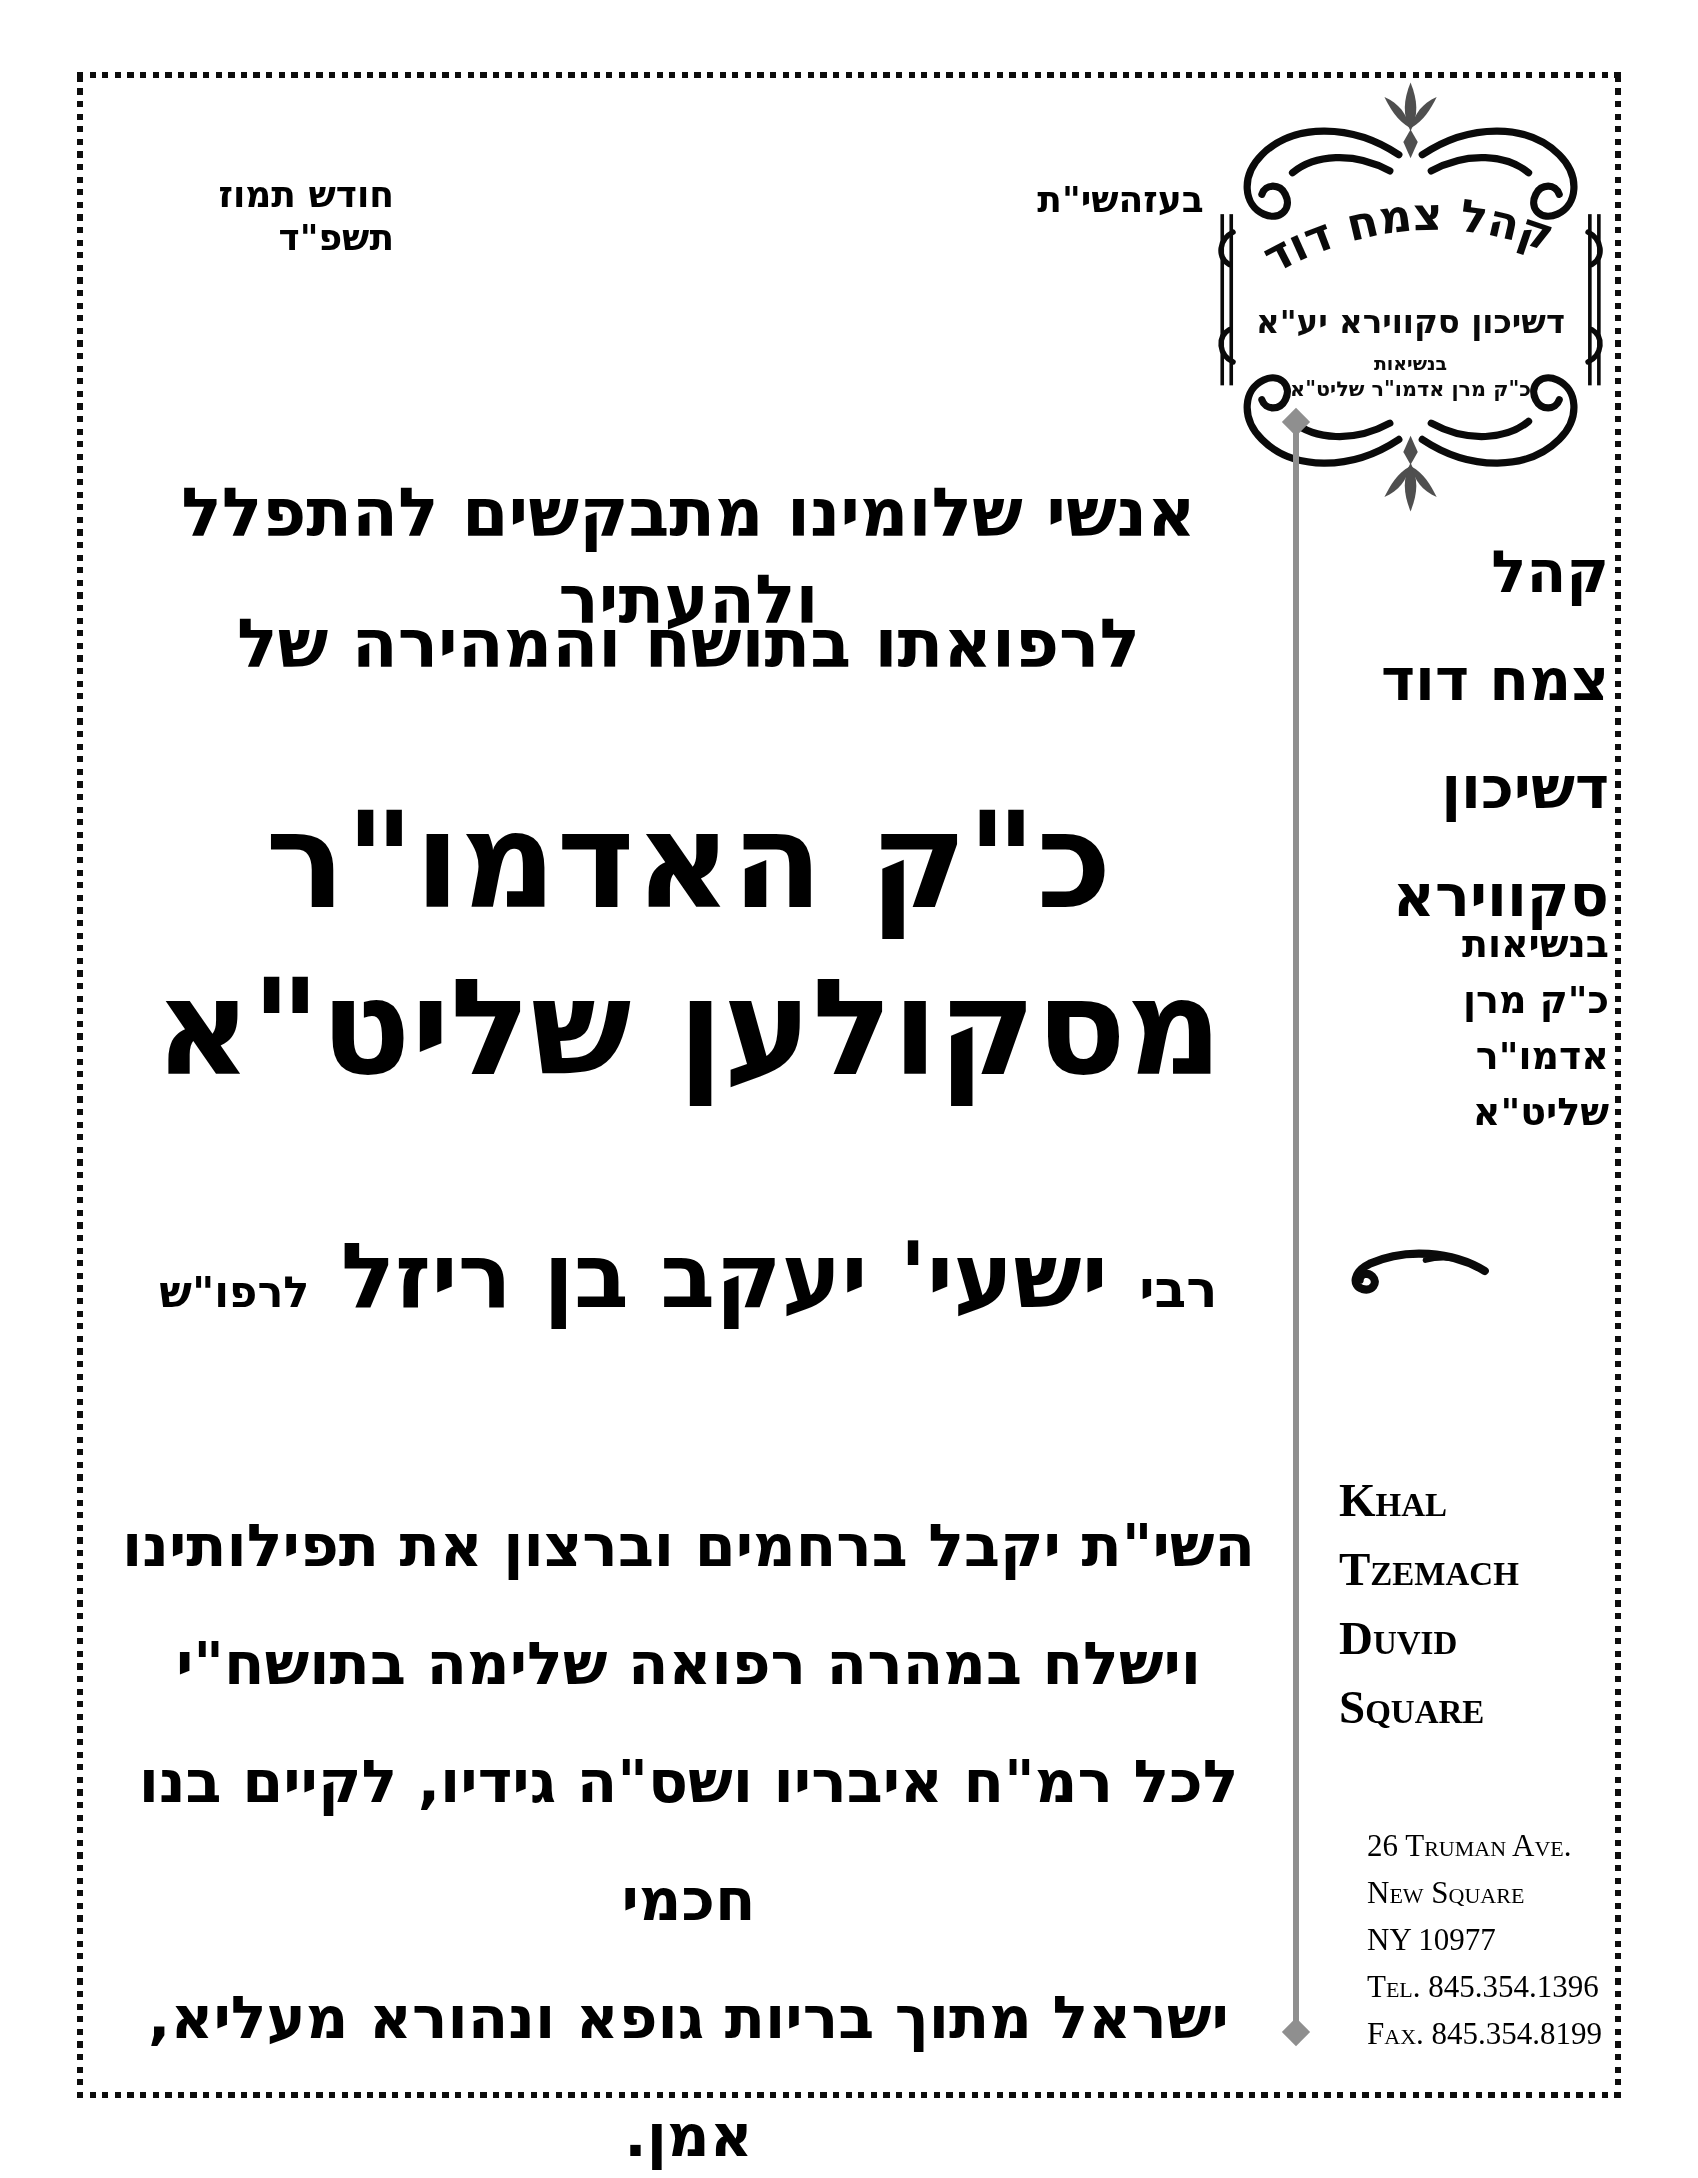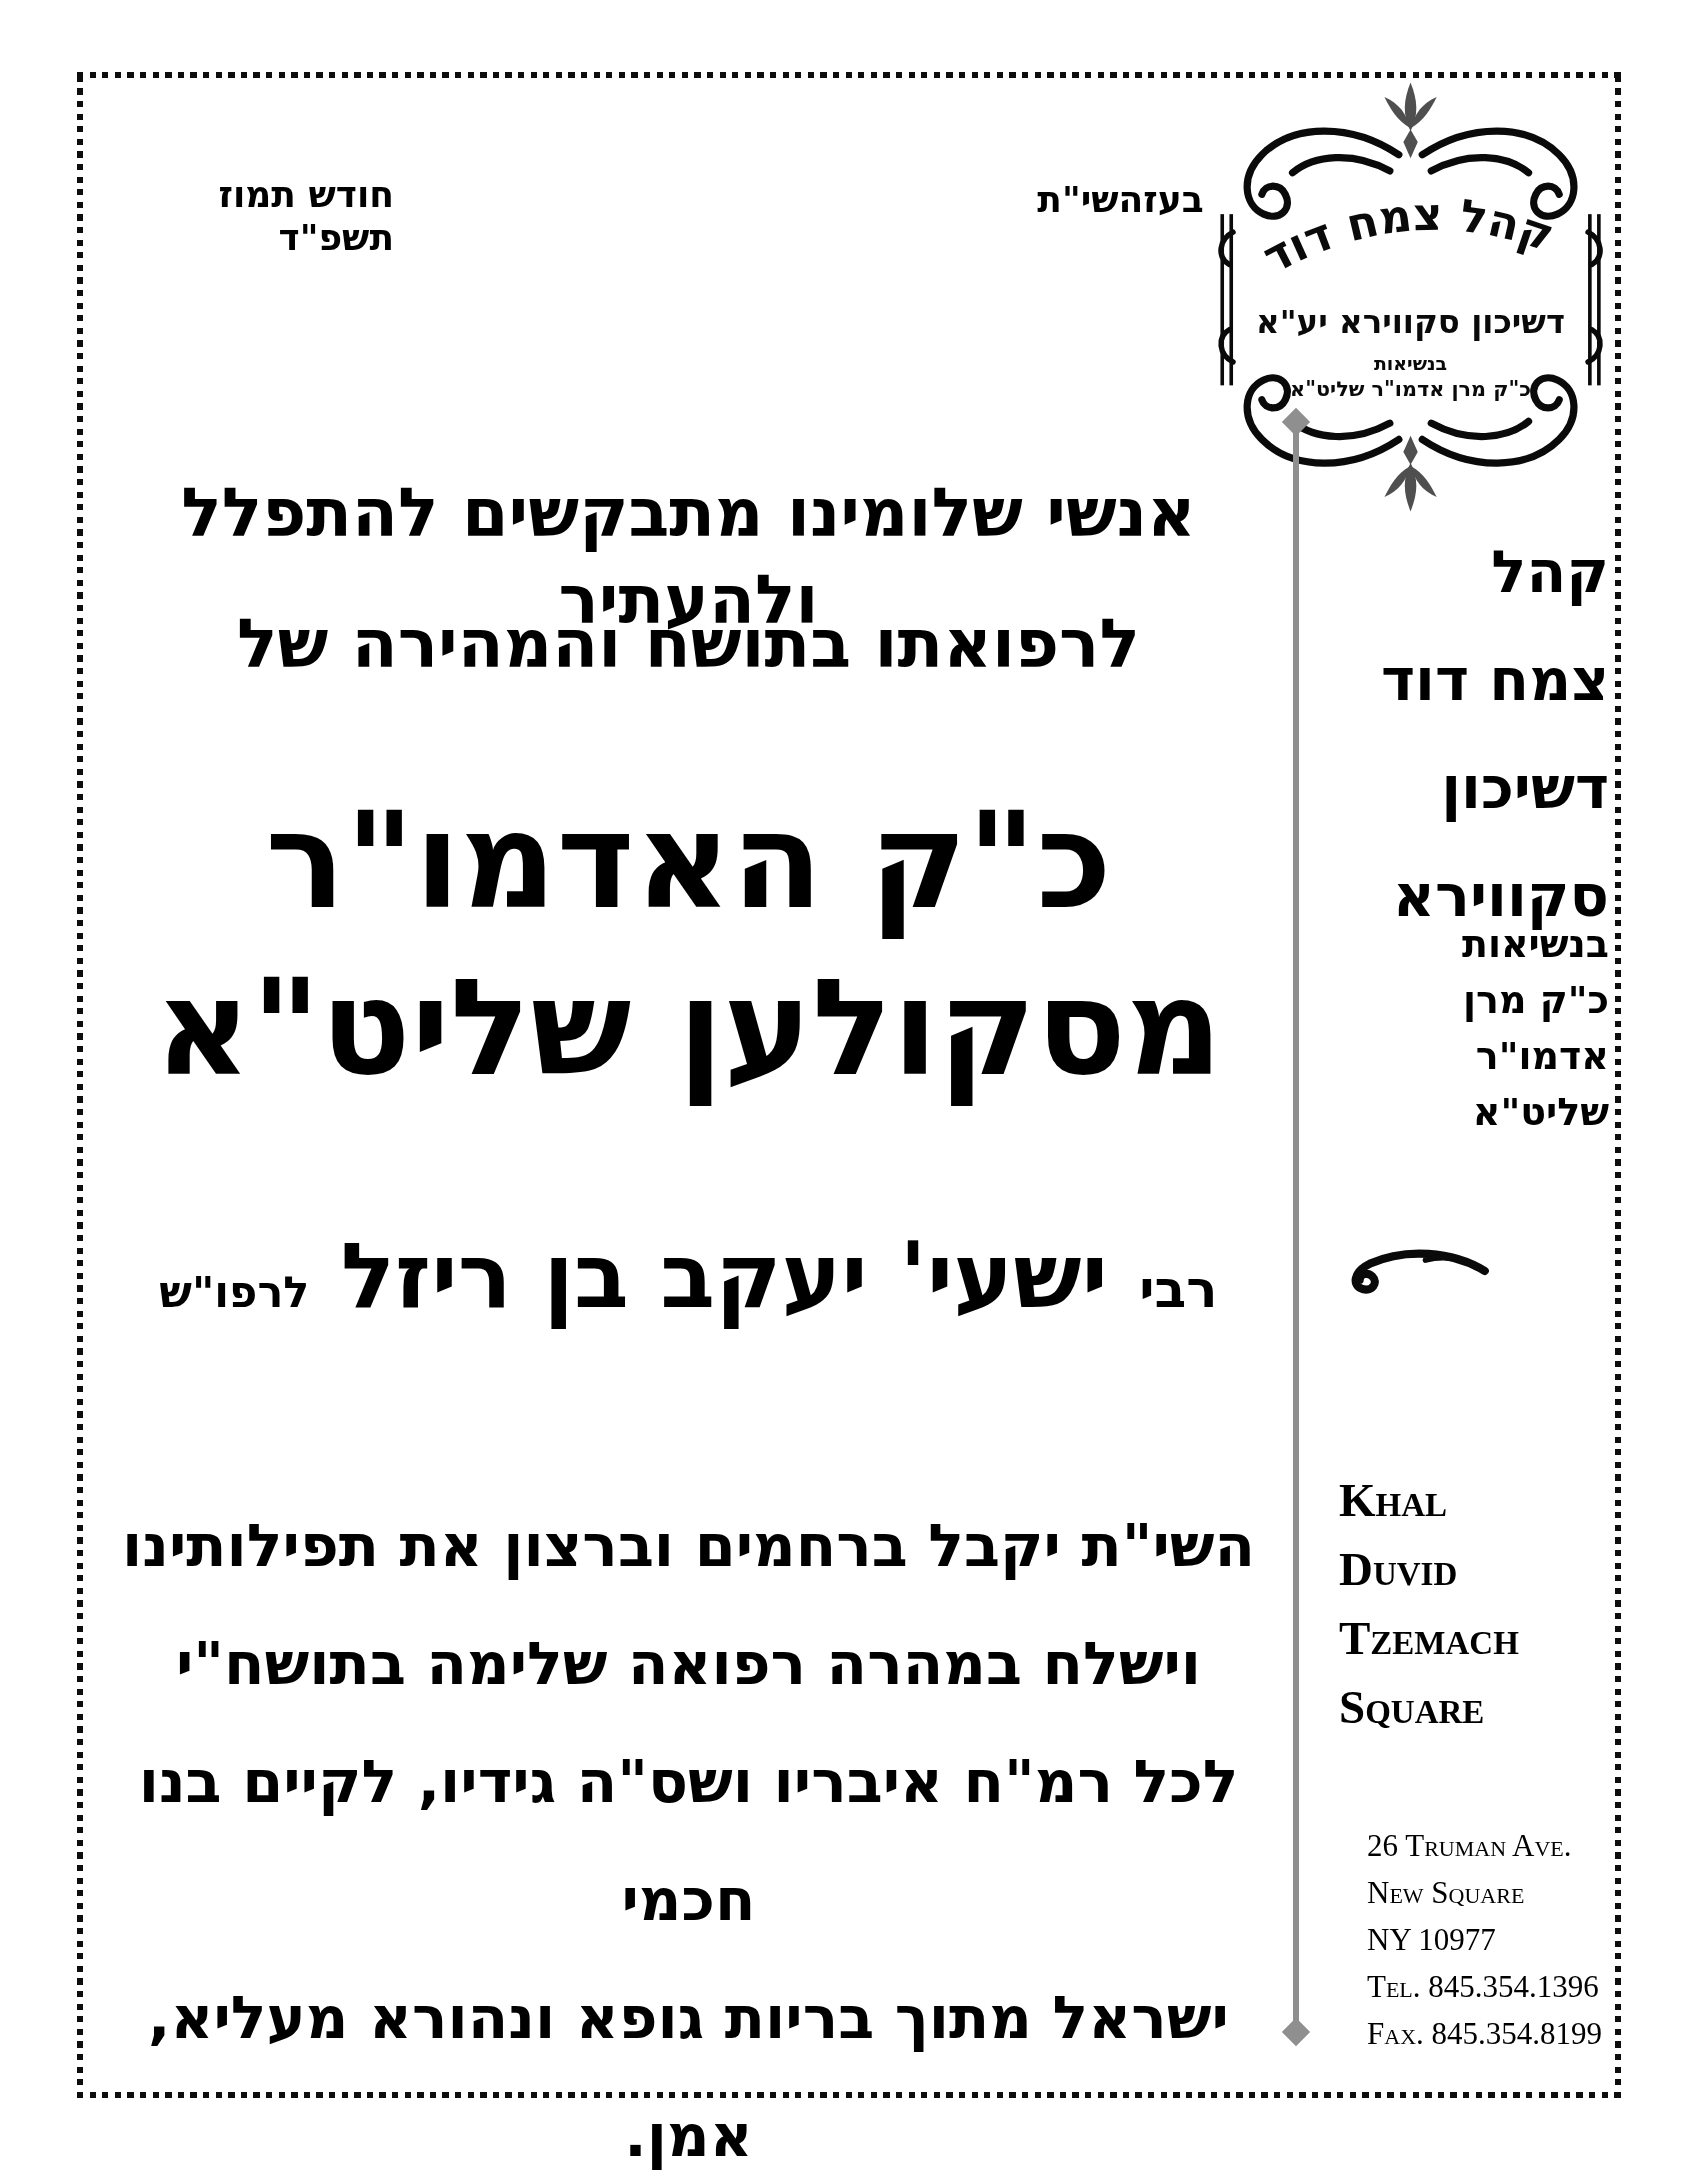--- a/index.html
+++ b/index.html
@@ -166,22 +166,22 @@
 
   <div class="side-flourish">
     <svg viewBox="0 0 170 60" xmlns="http://www.w3.org/2000/svg">
       <path d="M162 30 C126 8 74 4 34 22 C16 31 14 46 26 50 C37 53 44 43 37 36 C32 31 23 33 23 40" fill="none" stroke="#0a0a0a" stroke-width="9" stroke-linecap="round"></path>
       <path d="M96 18 C118 12 140 16 162 30" fill="none" stroke="#0a0a0a" stroke-width="6" stroke-linecap="round"></path>
     </svg>
   </div>
 
   <div class="org-english">
     <div>Khal</div>
+    <div>Tzemach</div>
     <div>Duvid</div>
-    <div>Tzemach</div>
     <div>Square</div>
   </div>
 
   <div class="address">
     <div>26 Truman Ave.</div>
     <div>New Square</div>
     <div>NY 10977</div>
     <div>Tel. 845.354.1396</div>
     <div>Fax. 845.354.8199</div>
   </div>

